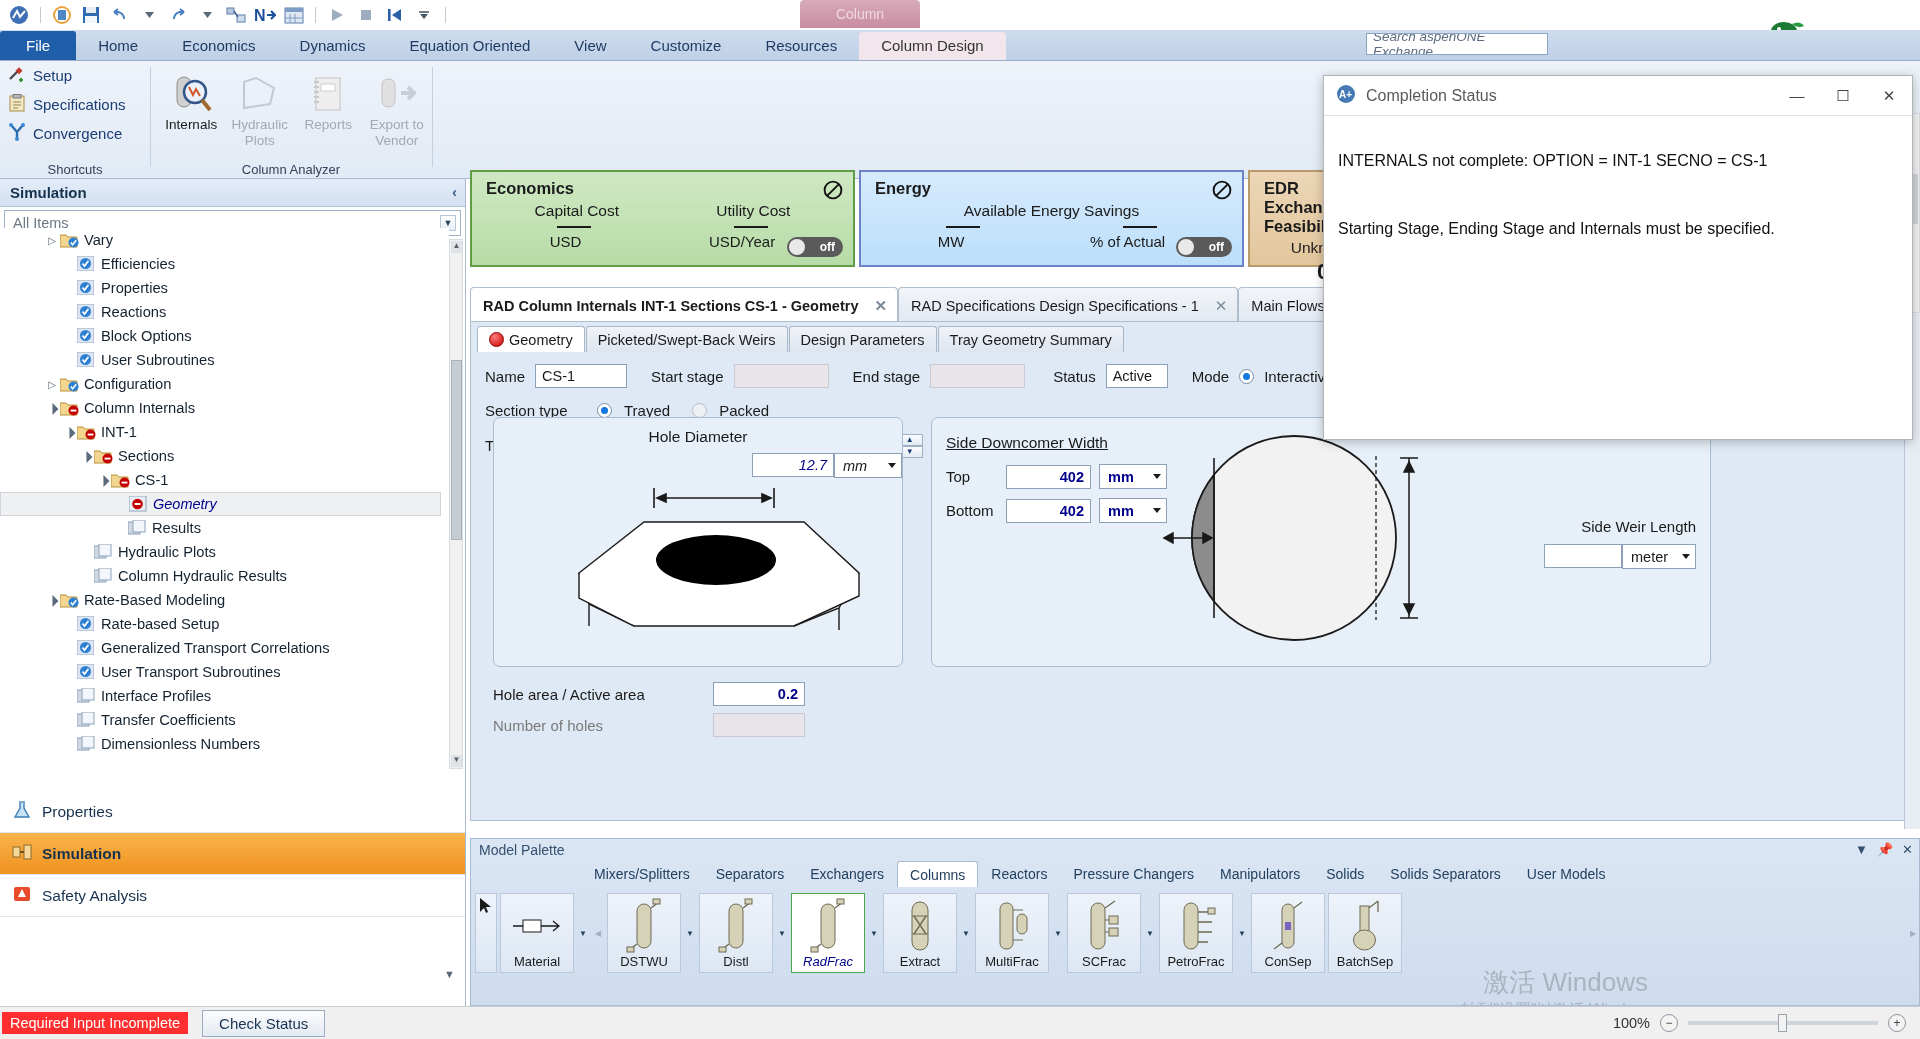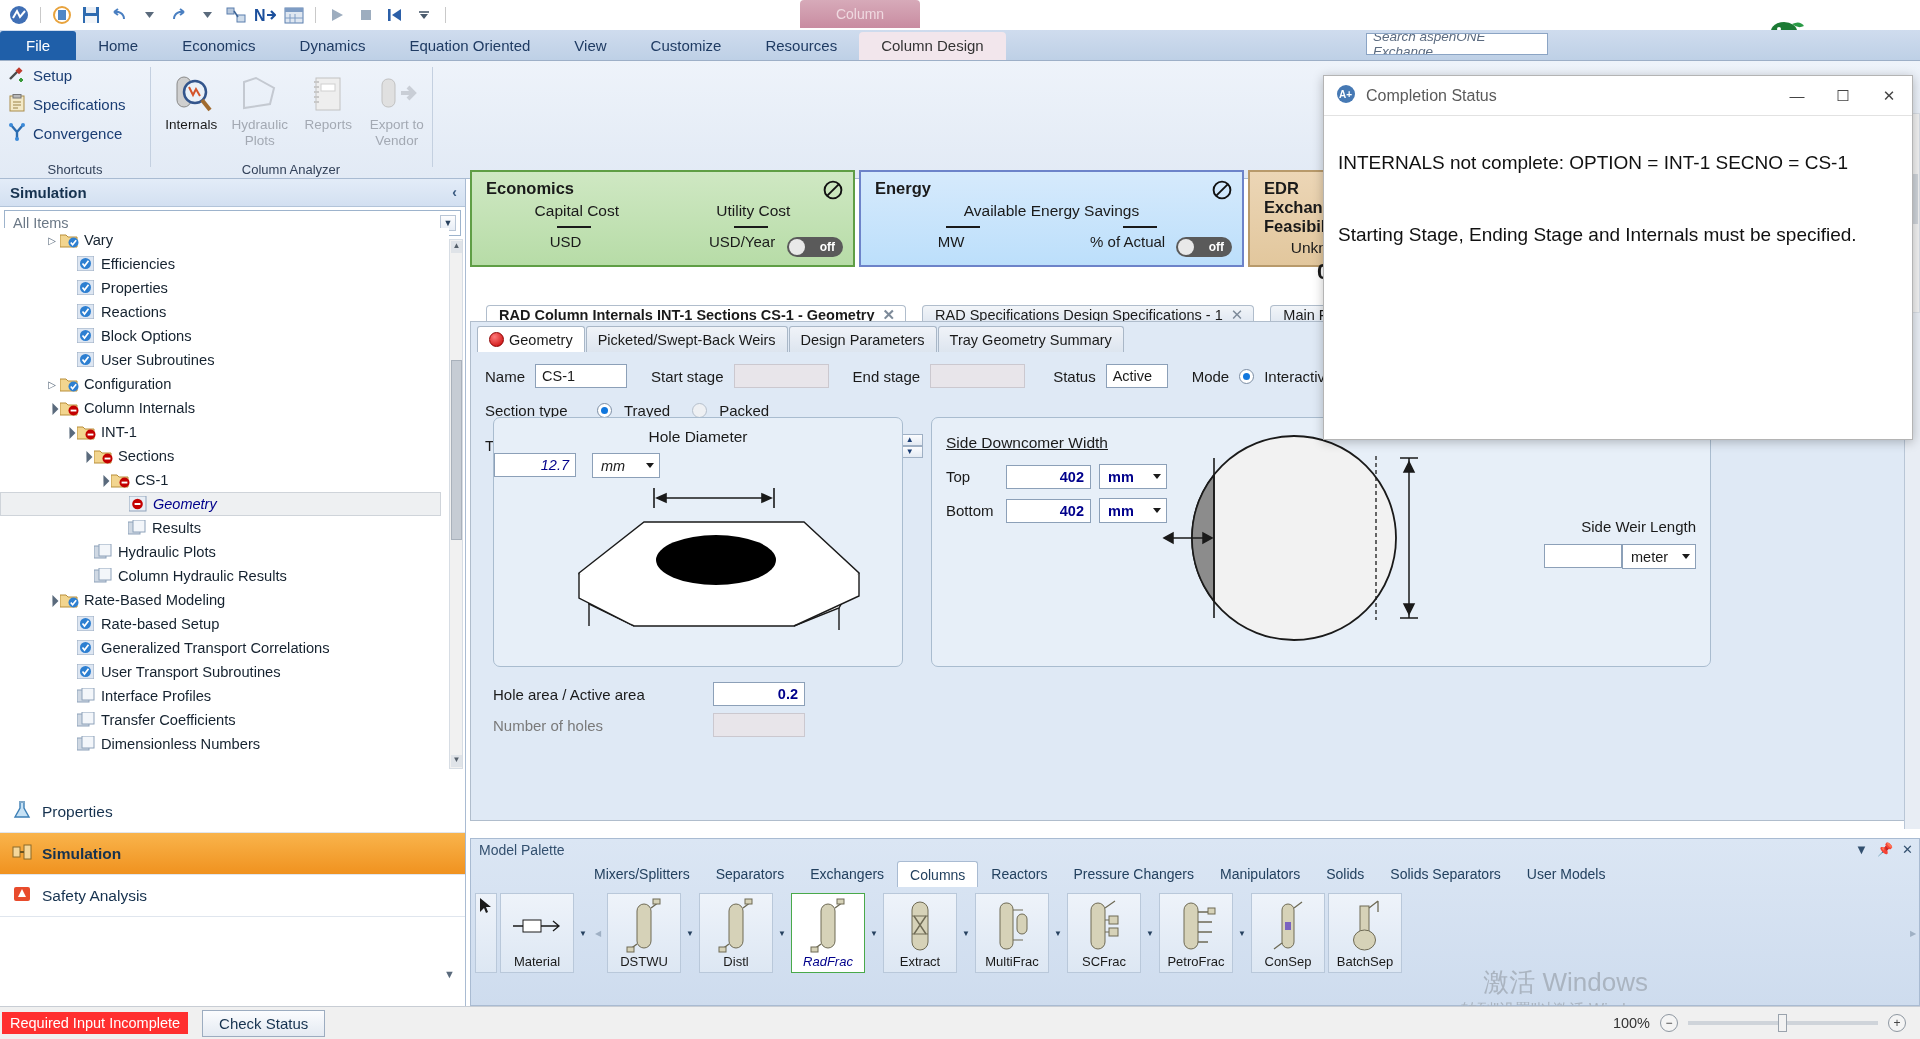--- a/index.html
+++ b/index.html
@@ -115,23 +115,23 @@
             background:#5a5a5a; color:#fff; font-size:12px; display:flex; align-items:center;
             justify-content:flex-end; padding-right:8px; font-weight:bold;}
   .toggle:before{content:""; position:absolute; left:2px; top:2px; width:16px;height:16px;border-radius:50%;background:#e9e9e9;}
   .card.econ { background:linear-gradient(#cfe8c3,#b7dca7); border-color:#5f9e45; }
   .card.energy { background:linear-gradient(#d6eafc,#bcdffb); border-color:#6d83c9; }
   .card.edr { width:150px; background:linear-gradient(#ecd6b6,#e2c79d); border-color:#b89a6b; text-align:center;}
   .card.edr .big0 { font-size:22px; font-weight:bold; margin-top:2px;}
 
   
   .doc-tabs { position:absolute; left:470px; top:295px; width:1450px; height:26px; display:flex; align-items:flex-end; }
-  .dtab { height:16px; border:1px solid #b0bdcc; border-bottom:none; padding:3px 10px 0 12px;
-          background:linear-gradient(#f2f5f9,#e2e9f2); font-size:14.5px; display:flex; align-items:center; gap:8px;
-          border-top-left-radius:4px; border-top-right-radius:4px; white-space:nowrap;margin-left:16px;}
+  .dtab { height:34px; border:1px solid #b0bdcc; border-bottom:none; padding:3px 10px 0 12px;
+          background:linear-gradient(#f2f5f9,#e2e9f2); font-size:14.5px; display:flex; align-items:center; gap:16px;
+          border-top-left-radius:4px; border-top-right-radius:4px; white-space:nowrap;}
   .dtab.active { background:#fff; font-weight:bold; }
   .dtab .x { color:#7d8a99; font-size:15px; }
 
   .form-area { position:absolute; left:470px; top:321px; width:1450px; height:500px; background:#dfe9f5;
                border:1px solid #b0bdcc; }
   .sub-tabs { display:flex; align-items:flex-end; height:30px; padding-left:6px; padding-top:4px; gap:1px;}
   .stab { height:26px; border:1px solid #a9b7c7; border-bottom:none; padding:0 11px;
           background:linear-gradient(#f0f3f8,#dde5ef); font-size:14.5px; display:flex; align-items:center; gap:5px;
           border-top-left-radius:3px;border-top-right-radius:3px; white-space:nowrap;}
   .stab.active { background:#fff; }
@@ -177,21 +177,21 @@
   .watermark { position:absolute; right:250px; bottom:18px; text-align:center; color:#aab4c0; pointer-events:none;}
   .watermark .w1 { font-size:26px; } .watermark .w2 { font-size:16px; }
 
   
   .dlg { position:absolute; left:1323px; top:75px; width:590px; height:365px; background:#fff;
          border:1px solid #b4b4b4; box-shadow:0 2px 10px rgba(0,0,0,.25);}
   .dlg-bar { height:40px; display:flex; align-items:center; padding-left:12px; gap:10px; border-bottom:1px solid #e2e2e2;}
   .dlg-title { font-size:16px; color:#5a5a5a;}
   .dlg-btns { margin-left:auto; display:flex; }
   .dlg-btn { width:46px; height:40px; display:flex; align-items:center; justify-content:center; color:#444; font-size:15px;}
-  .dlg-body { padding:36px 14px 0 14px; font-size:19px; color:#111; }
+  .dlg-body { padding:36px 14px 0 14px; font-size:16px; color:#111; }
   .dlg-body p { margin:0 0 50px 0; }
 
   
   .statusbar { position:absolute; left:0; top:1006px; width:1920px; height:33px; background:#f0f0f0; border-top:1px solid #c8cdd4;
                display:flex; align-items:center; }
   .req-inc { background:#ff2f2f; color:#fff; font-size:14.5px; padding:3px 8px; margin-left:2px;}
   .chk-btn { margin-left:14px; background:linear-gradient(#fbfcfe,#e4eaf2); border:1px solid #9cacc0; padding:4px 16px;
              font-size:15px; color:#16324f;}
   .zoombar { margin-left:auto; display:flex; align-items:center; gap:10px; padding-right:14px; font-size:14.5px; color:#333;}
   .zslider { width:190px; height:4px; background:#cfd4da; position:relative; }
@@ -766,21 +766,21 @@
       <span style="margin-left:16px;">Number of passes</span>
       <span class="ip val" style="width:26px; justify-content:flex-end;">1</span>
       <span class="spin">
         <div>▲</div>
         <div>▼</div>
       </span>
     </div>
 
     <div class="panelbox" style="left:22px; top:95px; width:410px; height:250px;">
       <div style="text-align:center; padding-top:10px; font-size:15.5px;">Hole Diameter</div>
-      <div style="display:flex; justify-content:flex-start; gap:16px; margin-top:7px;">
+      <div style="display:flex; justify-content:flex-end; gap:0; margin-top:7px;">
         <span class="ip val" style="width:82px; justify-content:flex-end;">12.7</span>
         <span class="sel" style="width:68px; color:#1a1a1a;">
           <span>mm</span>
           <span class="arr"></span>
         </span>
       </div>
       <svg width="400" height="170" viewBox="0 0 400 170" style="display:block;">
         <g stroke="#1a1a1a" fill="none" stroke-width="1.6">
           <path d="M160 10 L160 30 M280 10 L280 30"></path>
           <path d="M163 20 L277 20"></path>

